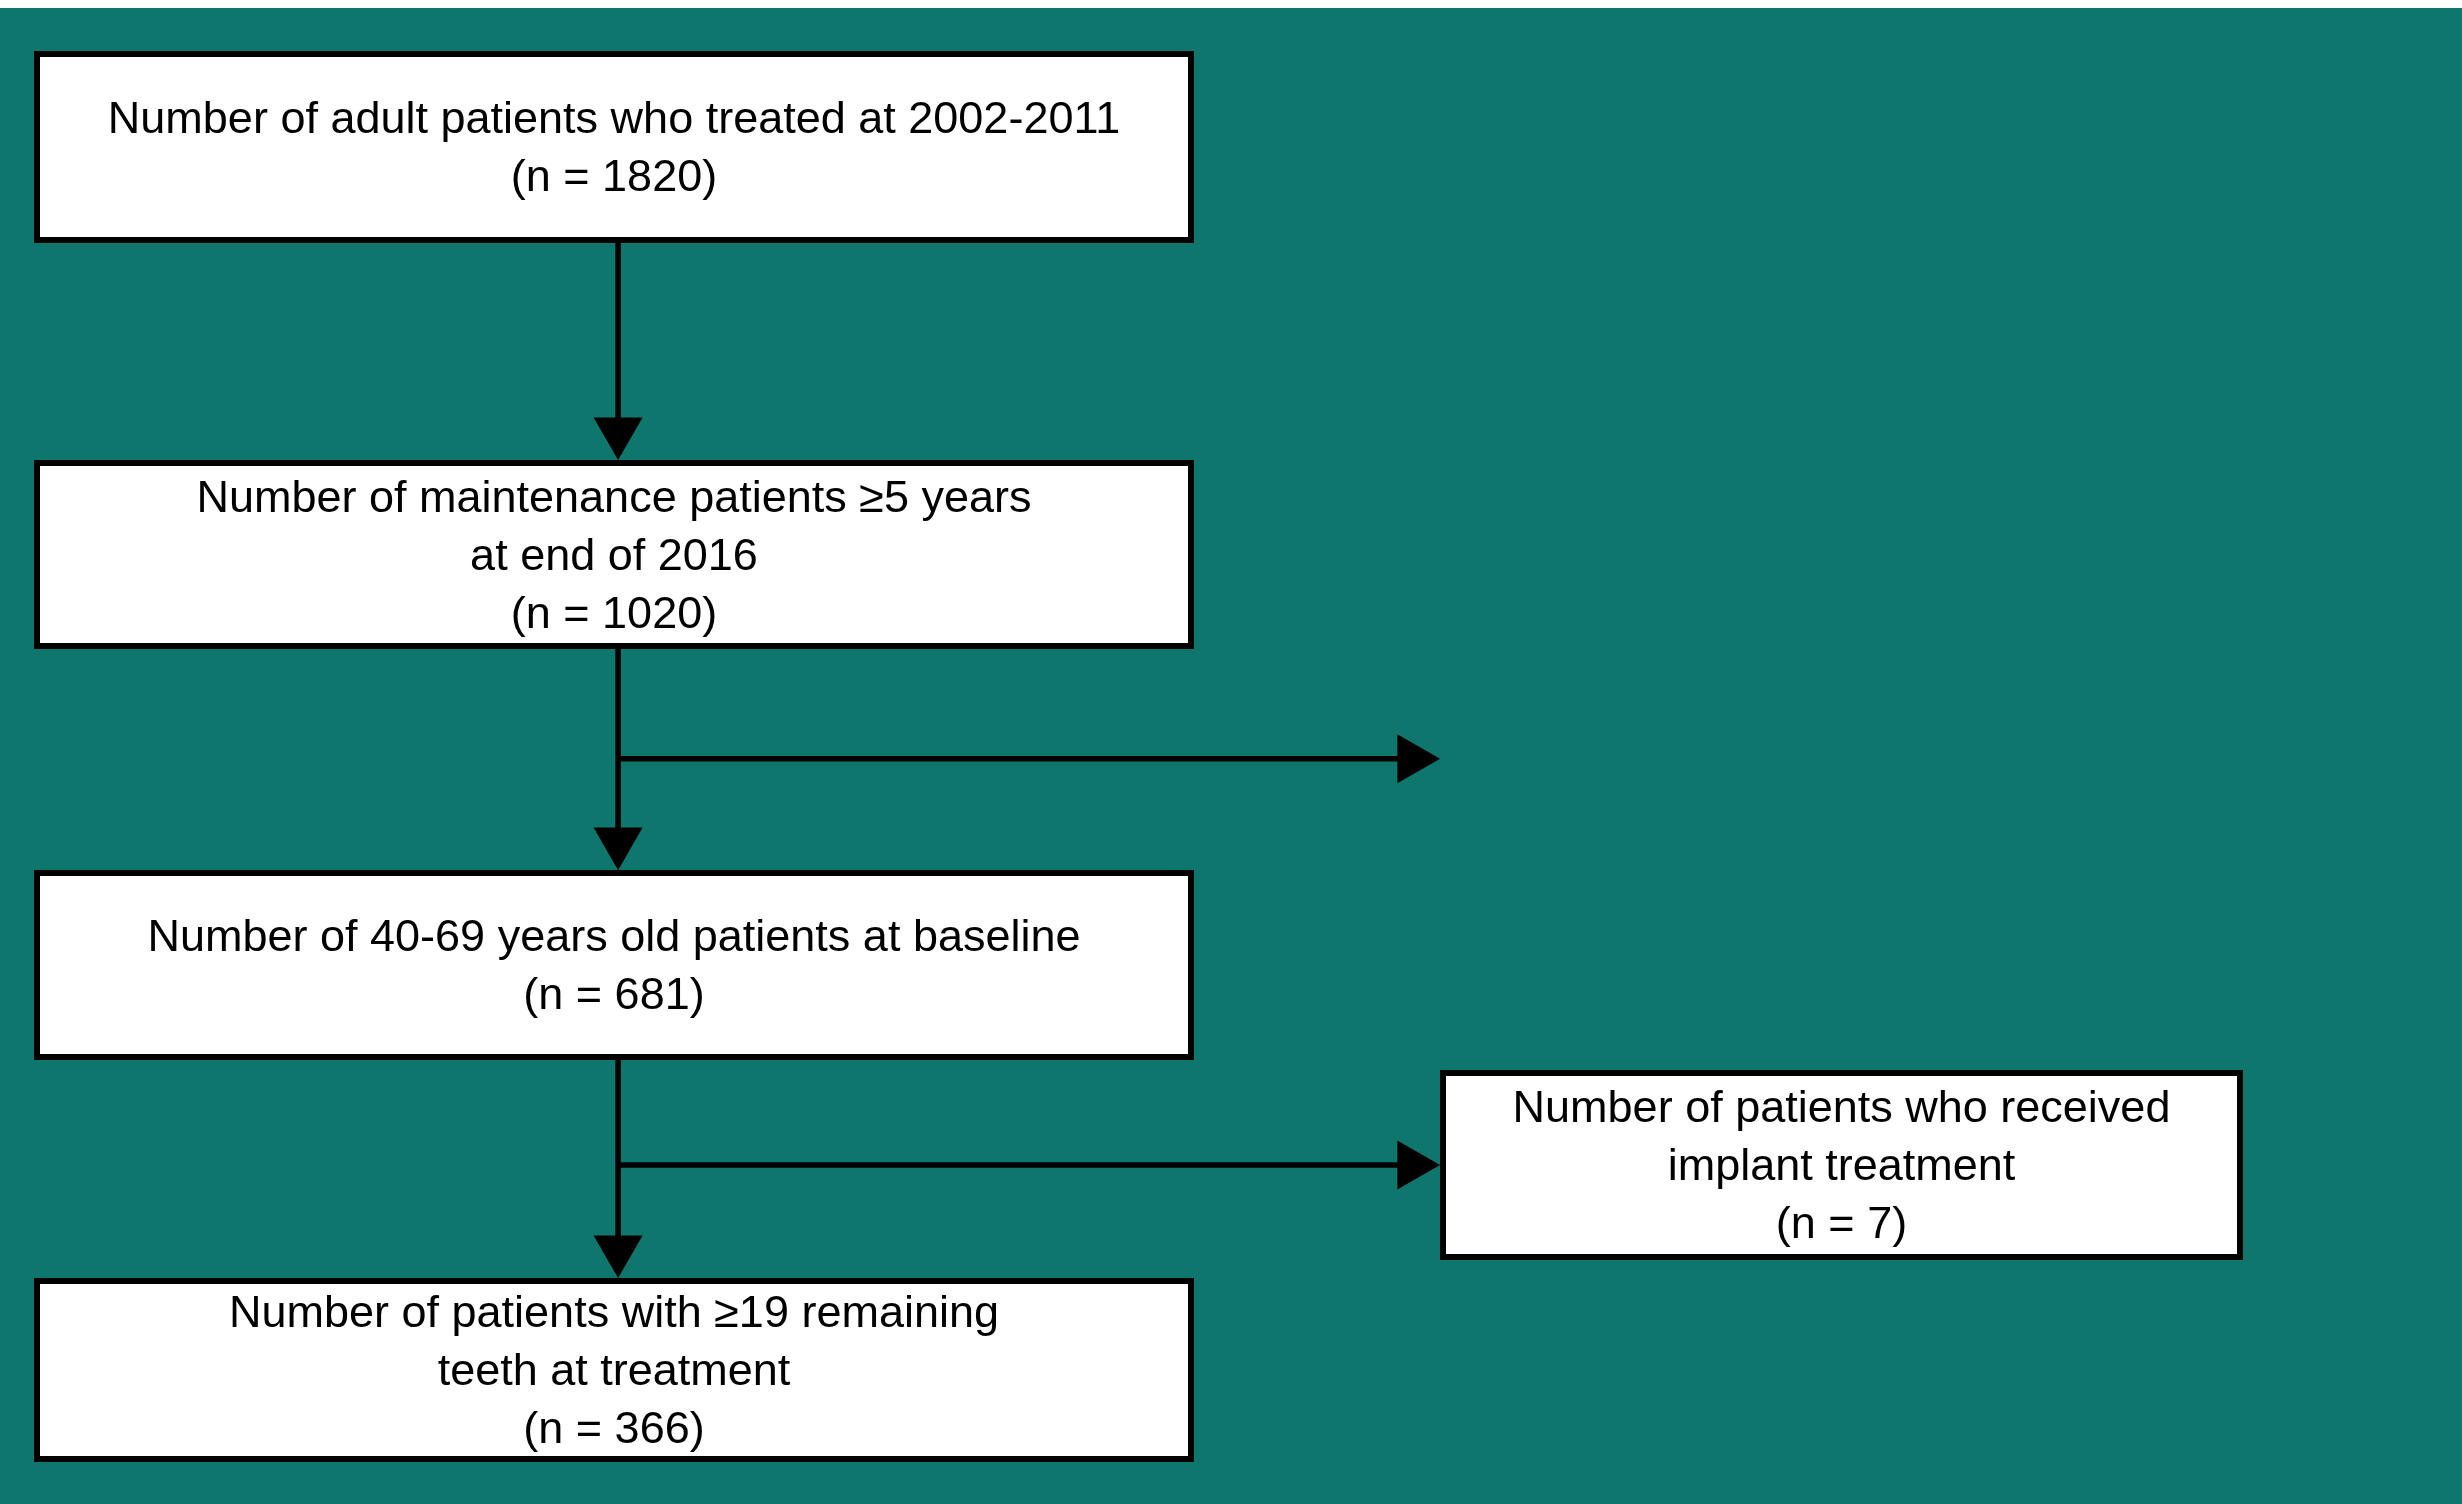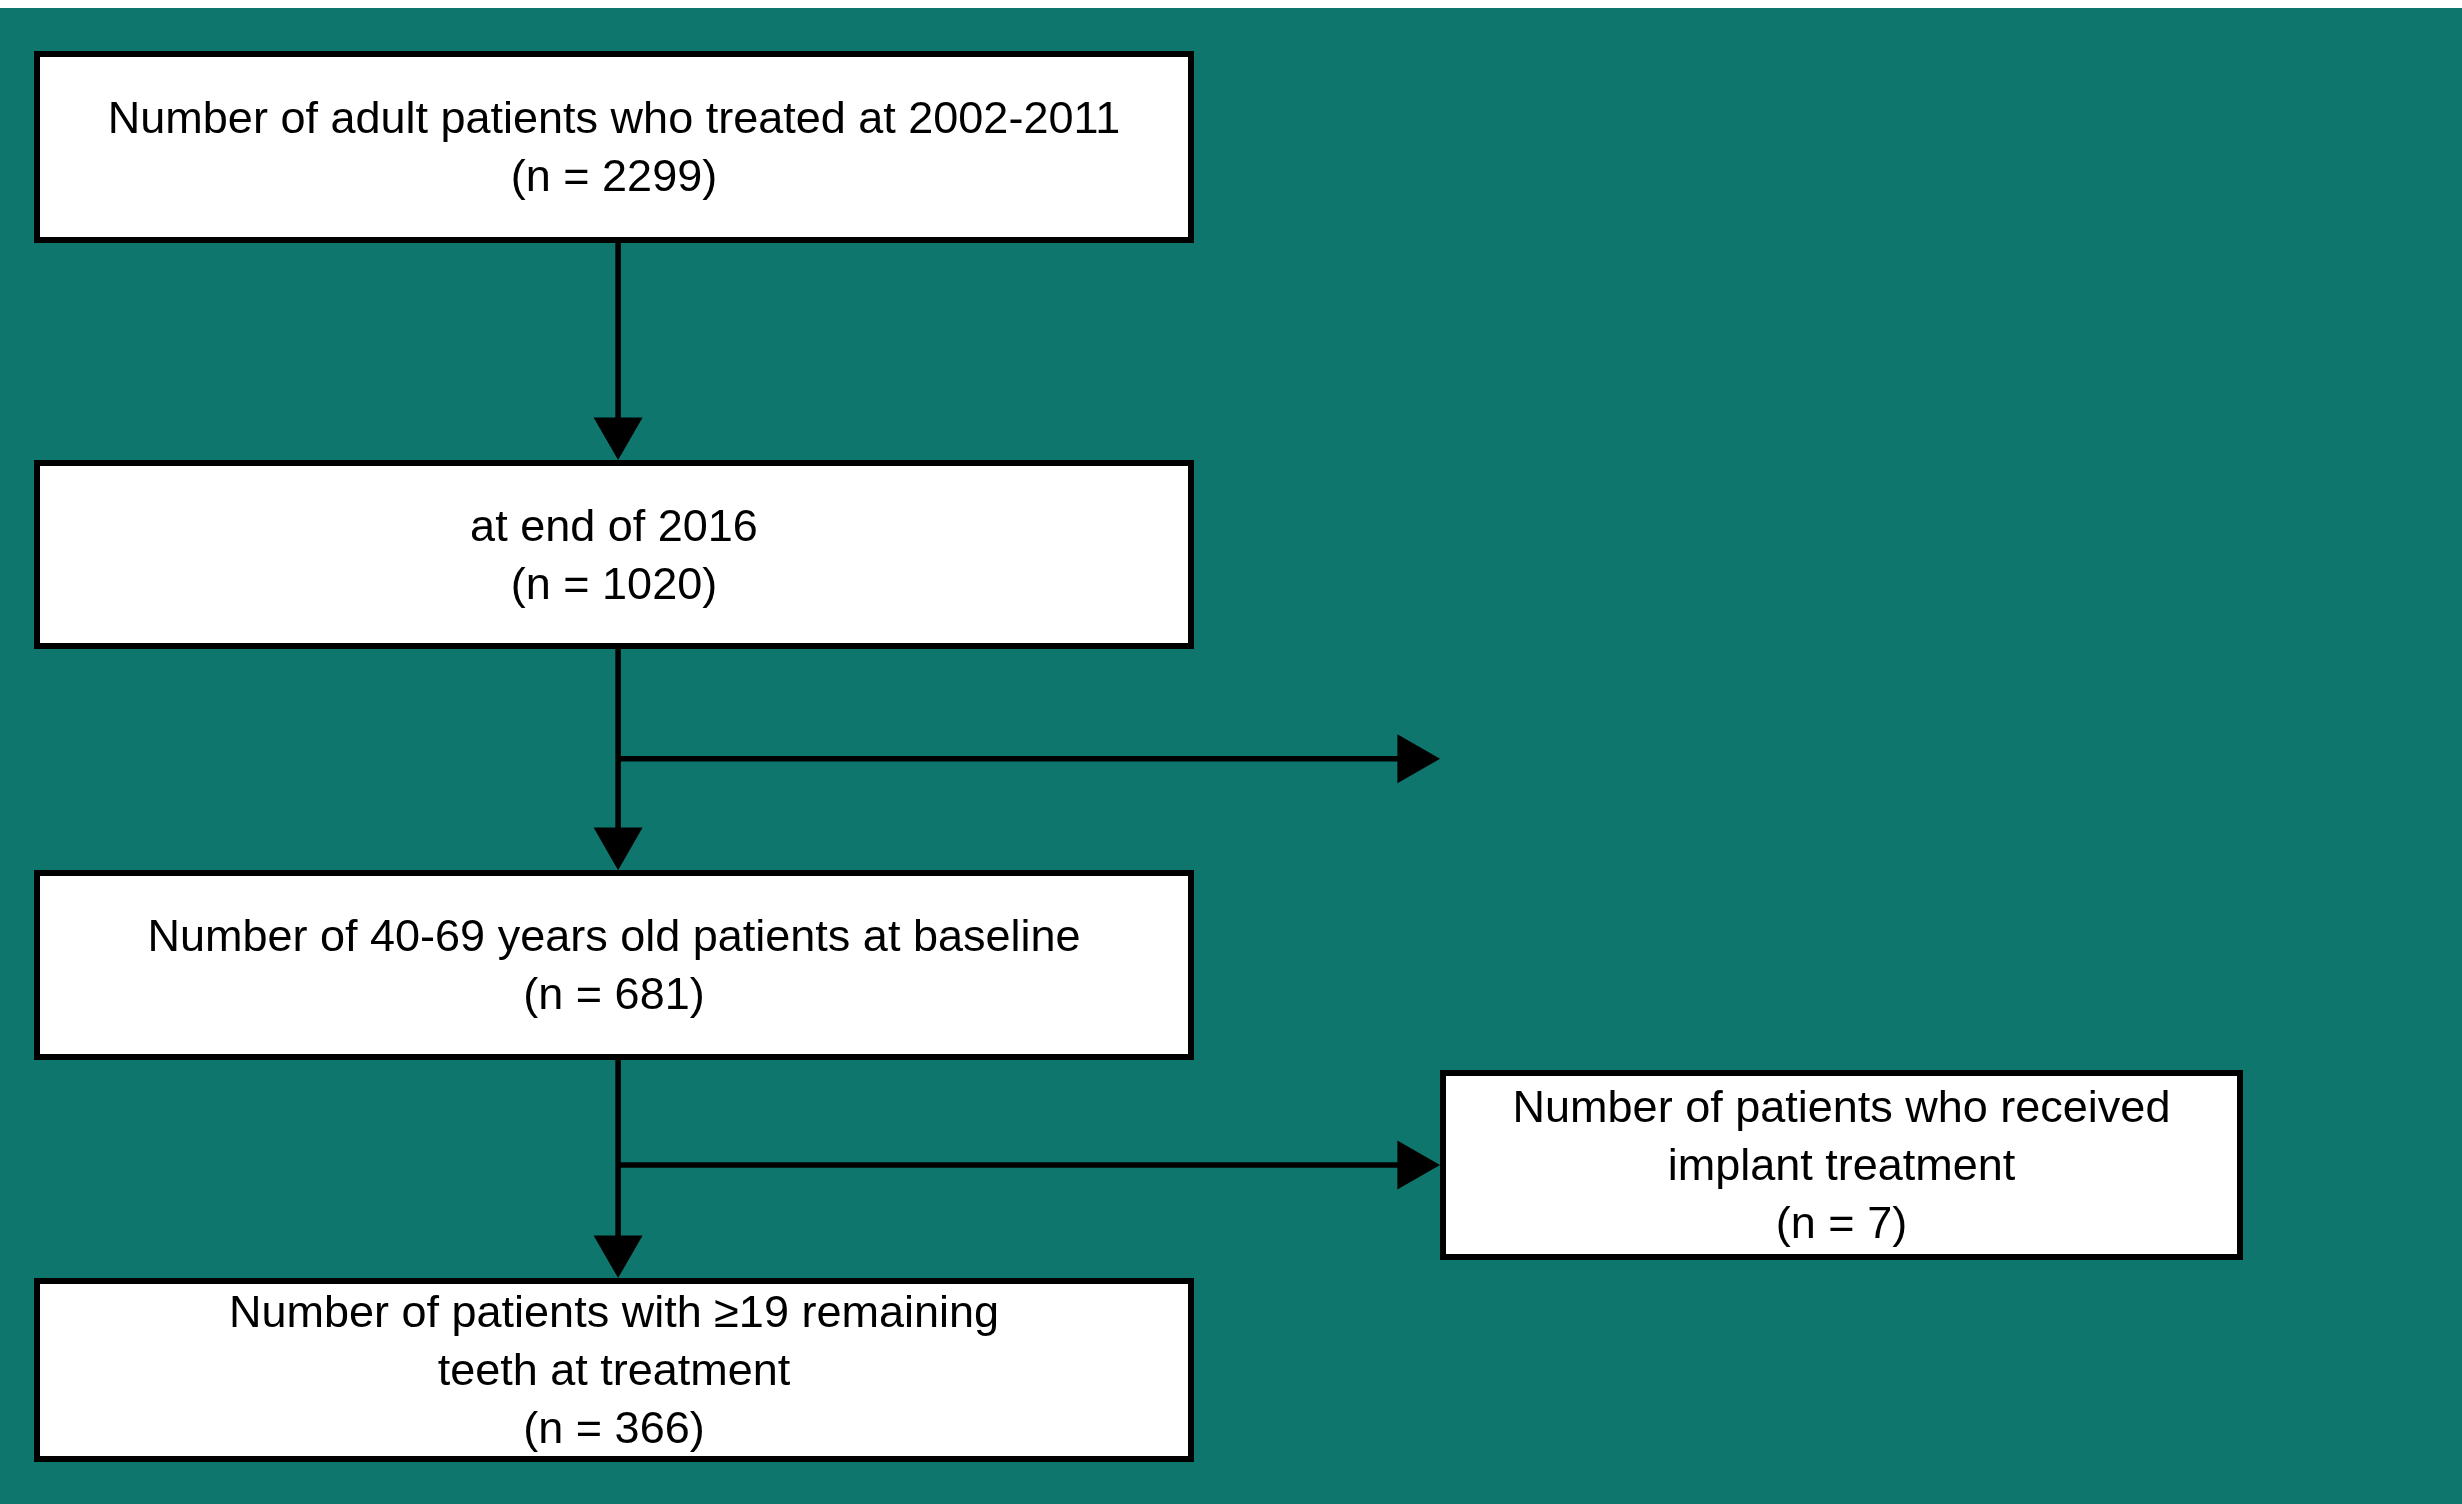--- a/index.html
+++ b/index.html
@@ -72,24 +72,25 @@
       <polygon points="751,1553 813,1553 782,1607" fill="#000000"></polygon>
     </g>
     <g>
       <line x1="782" y1="1464" x2="1772" y2="1464" stroke="#000000" stroke-width="7"></line>
       <polygon points="1768,1433 1768,1495 1822,1464" fill="#000000"></polygon>
     </g>
   </svg>
 
   <div class="box" id="box-adult">
     <span>Number of adult patients who treated at 2002-2011</span>
-    <span>(n = 2299)</span>
+    <span>(n = 1820)</span>
   </div>
 
   <div class="box" id="box-maintenance">
+    <span>Number of maintenance patients ≥5 years</span>
     <span>at end of 2016</span>
     <span>(n = 1020)</span>
   </div>
 
 
   <div class="box" id="box-age">
     <span>Number of 40-69 years old patients at baseline</span>
     <span>(n = 681)</span>
   </div>
 

